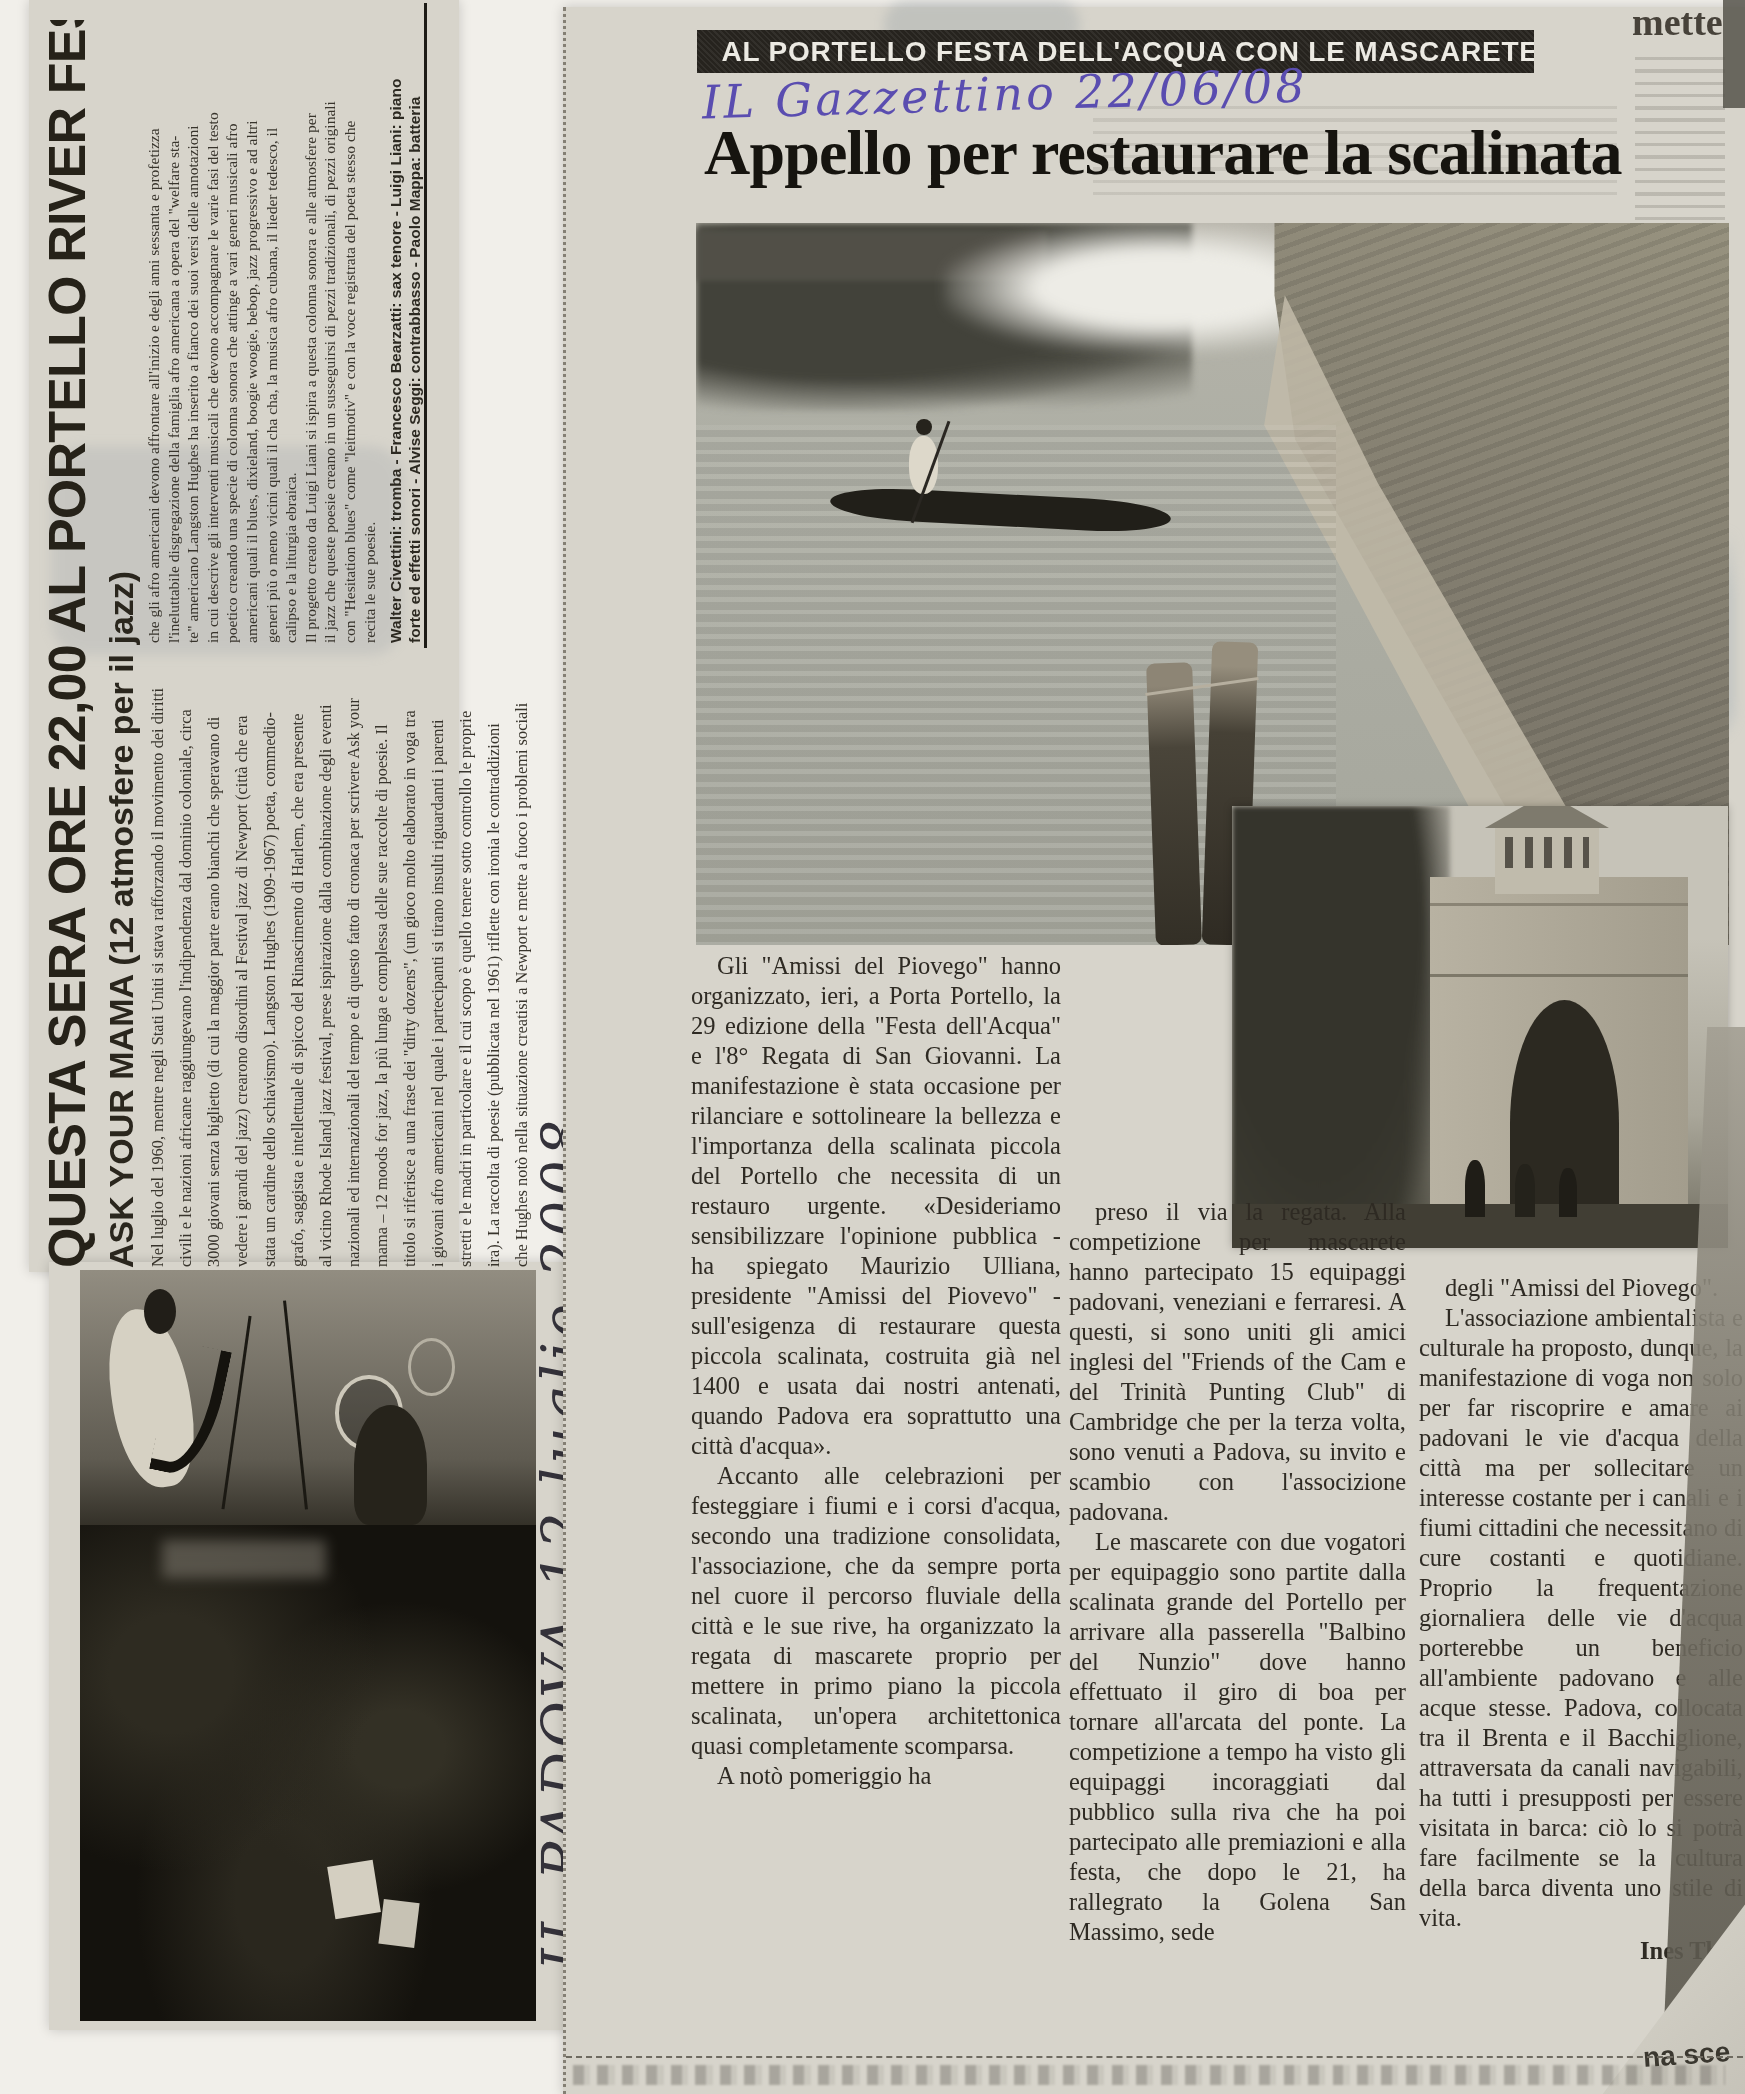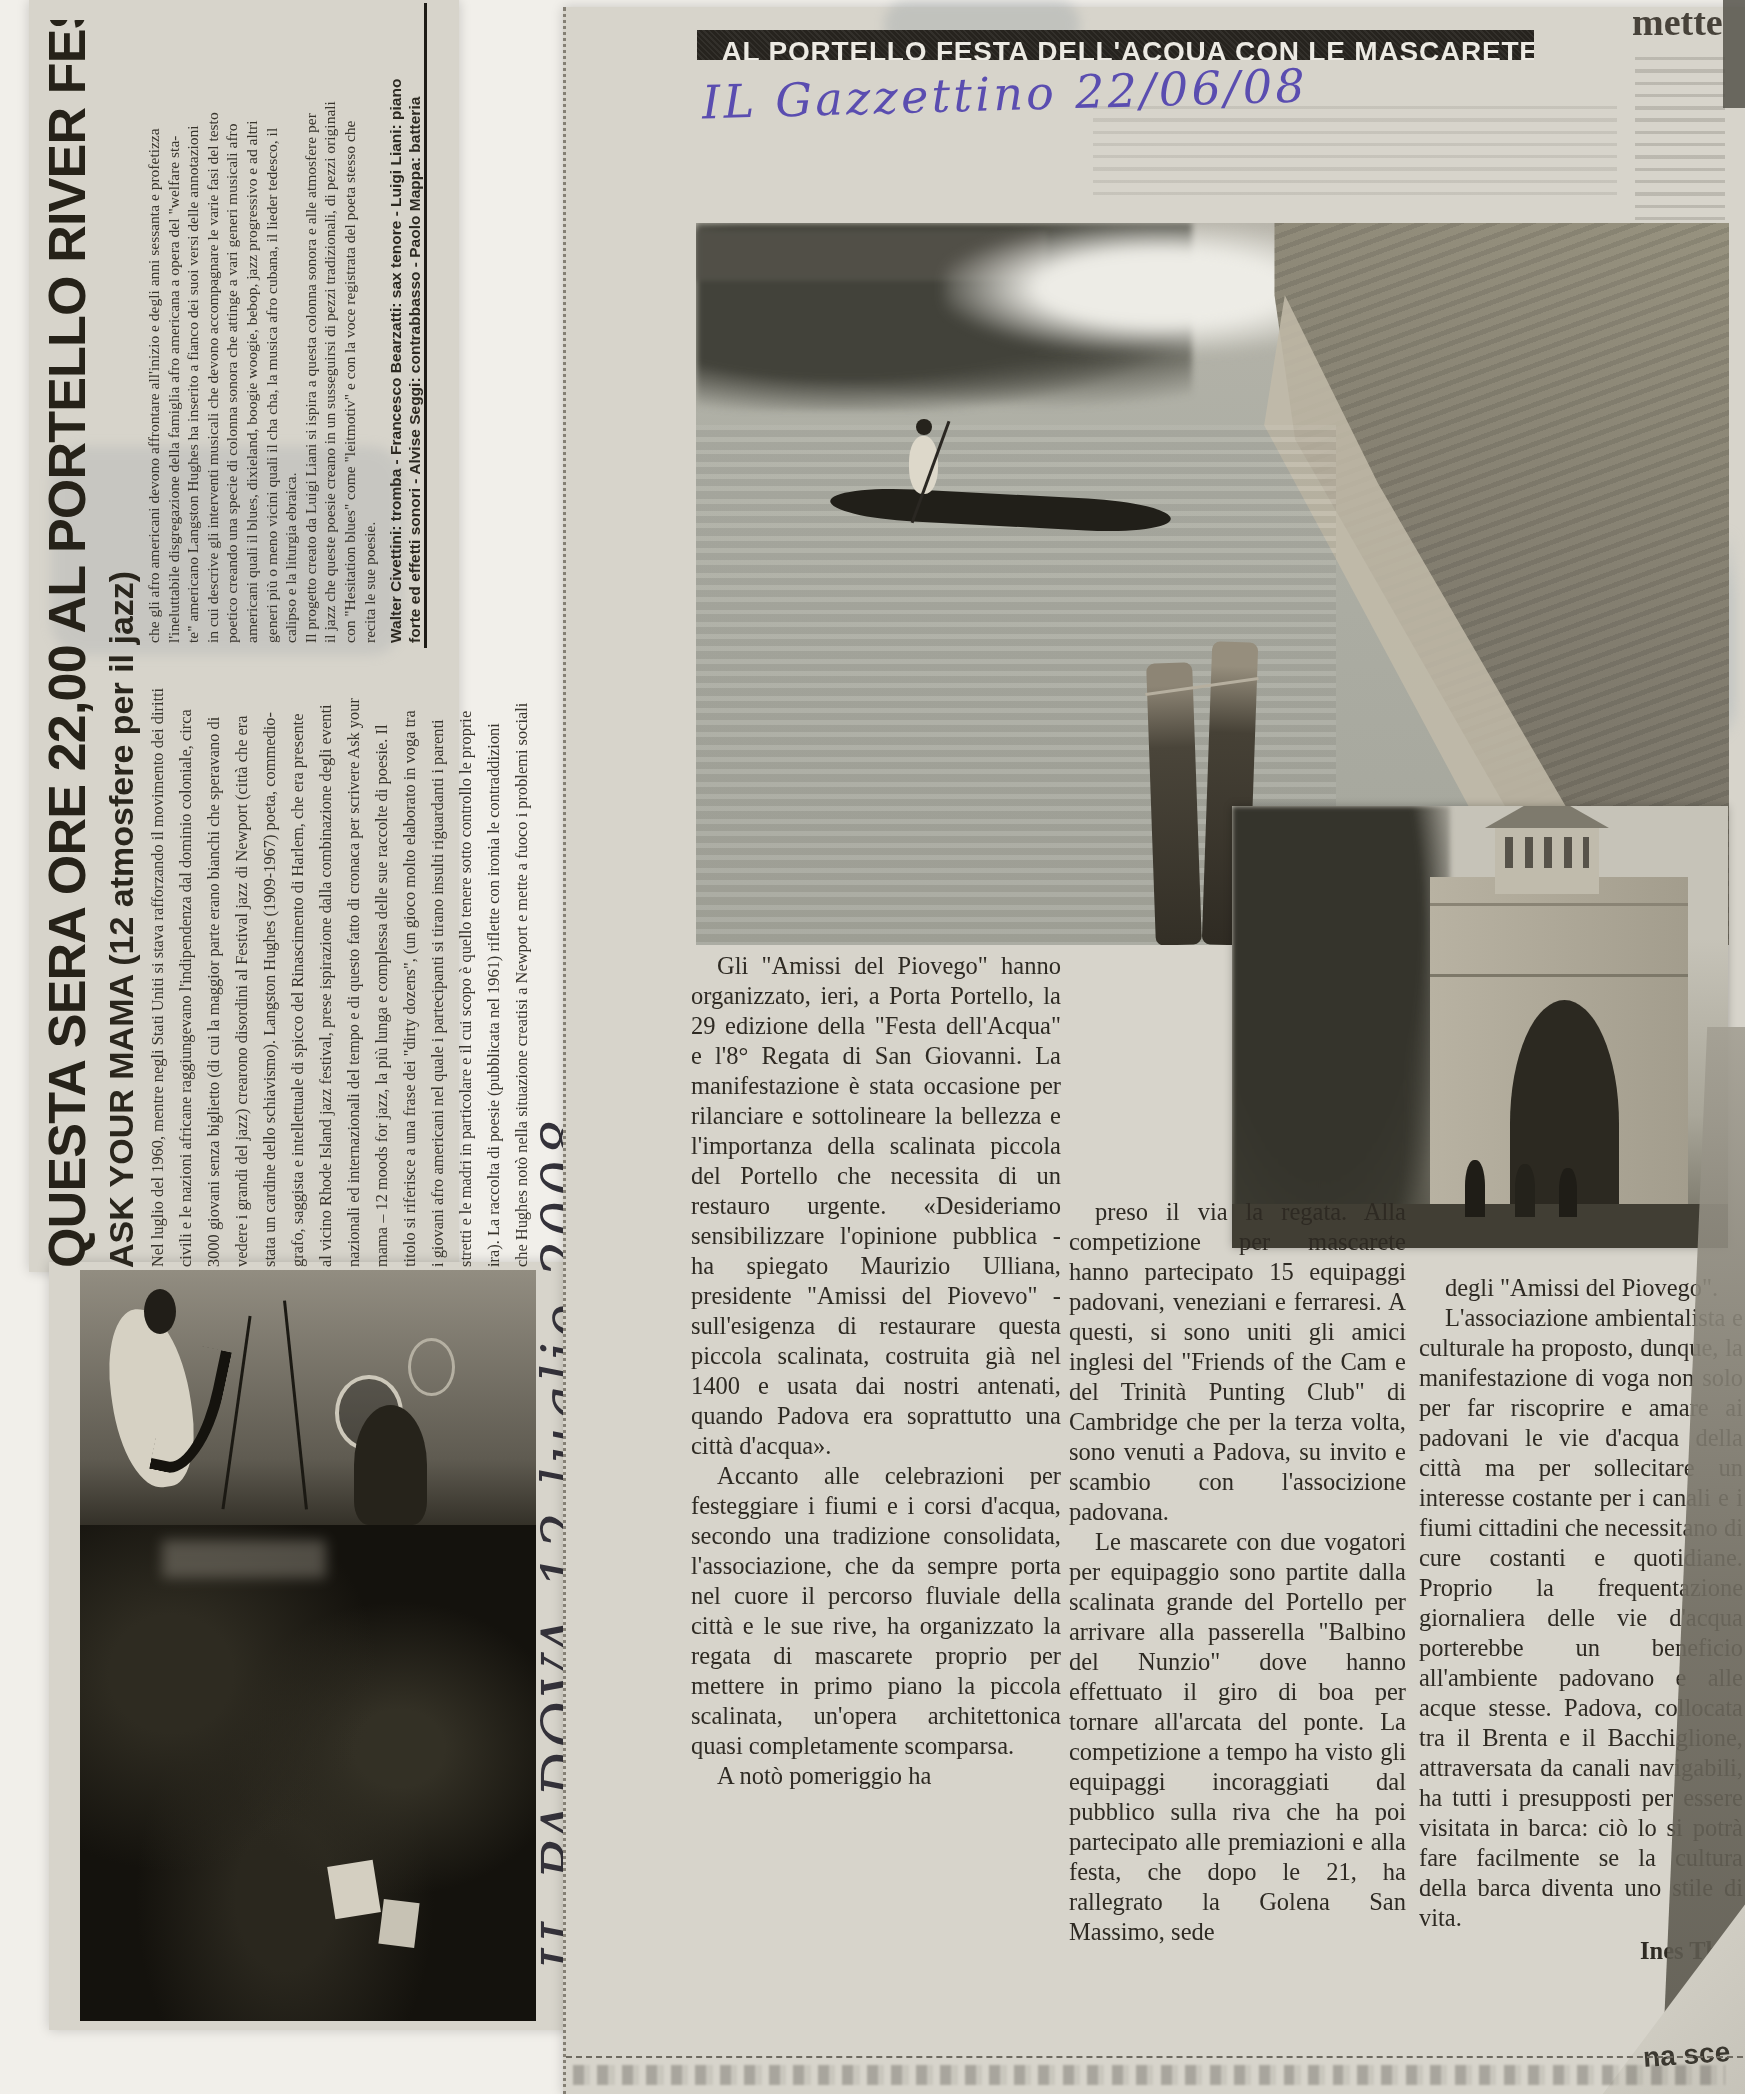--- a/index.html
+++ b/index.html
@@ -123,24 +123,25 @@
   <div class="abs microlines" style="left:1635px;top:57px;width:90px;height:491px;opacity:.5;"></div>
   <div class="abs" style="left:1723px;top:0;width:22px;height:108px;background:#56534b;opacity:.85;"></div>
   <div class="abs microlines" style="left:1093px;top:106px;width:524px;height:98px;opacity:.3;"></div>
   <div class="abs ghost" style="left:884px;top:0;width:196px;height:49px;background:#8f9aa0;opacity:.3;"></div>
   <div class="abs ghost" style="left:1056px;top:503px;width:679px;height:241px;background:
      radial-gradient(ellipse at 15% 50%,#9fb0b8 0 30%,transparent 60%),
      radial-gradient(ellipse at 50% 40%,#a7b4b9 0 28%,transparent 58%),
      radial-gradient(ellipse at 85% 60%,#9caab2 0 30%,transparent 60%);"></div>
   <div class="abs ghost" style="left:1064px;top:806px;width:540px;height:102px;background:#a2aeb4;opacity:.28;"></div>
 
-  <div class="abs kicker" style="left:697px;top:29.5px;width:812px;height:30px;">AL PORTELLO FESTA DELL'ACQUA CON LE MASCARETE</div>
+  <div class="abs kicker" style="left:697px;top:29.5px;width:812px;height:43px;">AL PORTELLO FESTA DELL'ACQUA CON LE MASCARETE</div>
 
   <div class="abs hand-blue" style="left:702px;top:67px;">IL Gazzettino 22/06/08</div>
 
+  <div class="abs r-headline" style="left:704px;top:116px;">Appello per restaurare la scalinata</div>
 
   <div class="abs ph" style="left:696px;top:223px;width:1033px;height:722px;background:linear-gradient(180deg,#b7b4aa 0%,#aeafa5 30%,#a5a69c 100%);">
     <div class="shape" style="left:0;top:0;width:48%;height:26%;background:
            radial-gradient(ellipse at 30% 40%,#42423a 0 50%,transparent 75%),
            radial-gradient(ellipse at 70% 30%,#4a4a41 0 40%,transparent 70%);filter:blur(3.3px);"></div>
     <div class="shape" style="left:0;top:1%;width:34%;height:7%;background:#55534b;filter:blur(2.5px);opacity:.8;"></div>
     <div class="shape" style="left:24%;top:0;width:42%;height:18%;background:radial-gradient(ellipse,#edece6 0 40%,transparent 75%);filter:blur(6.5px);"></div>
     <div class="shape" style="left:0;top:0;width:100%;height:100%;
            clip-path:polygon(56% 0,100% 0,100% 100%,86% 100%,58% 30%,56% 10%);
            background:linear-gradient(200deg,#97927f,#7e796c 50%,#6c6759);"></div>

